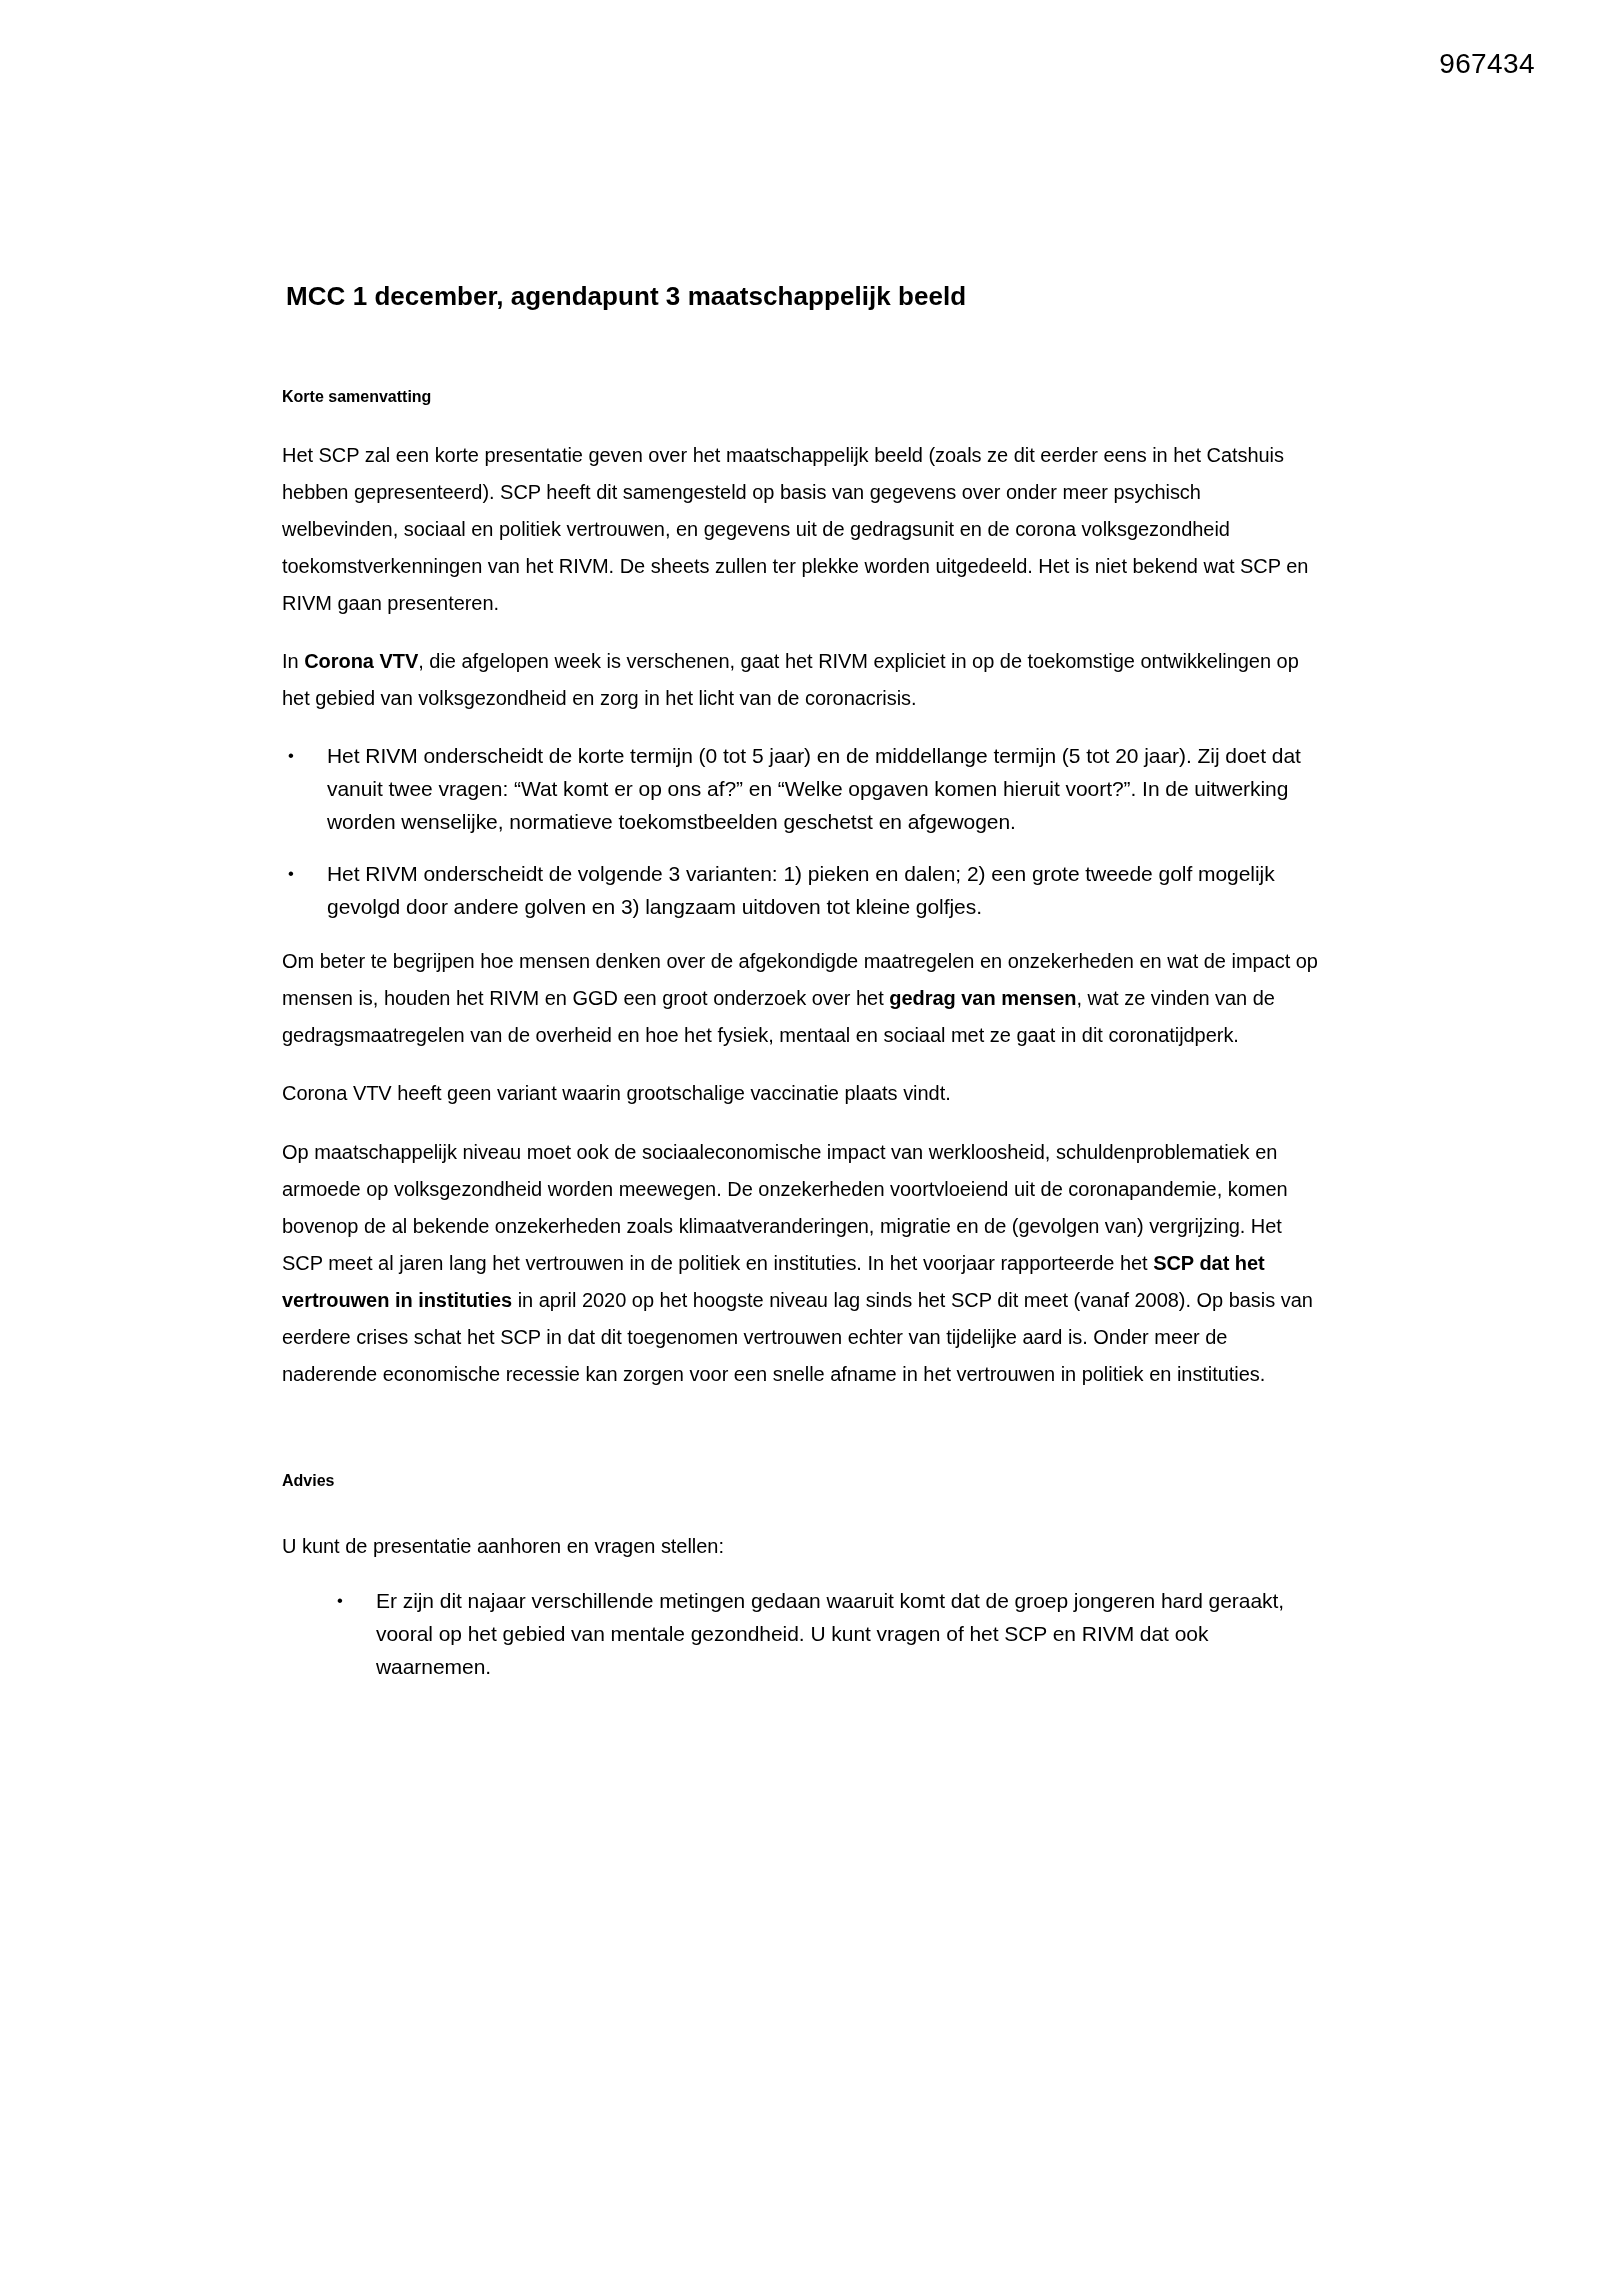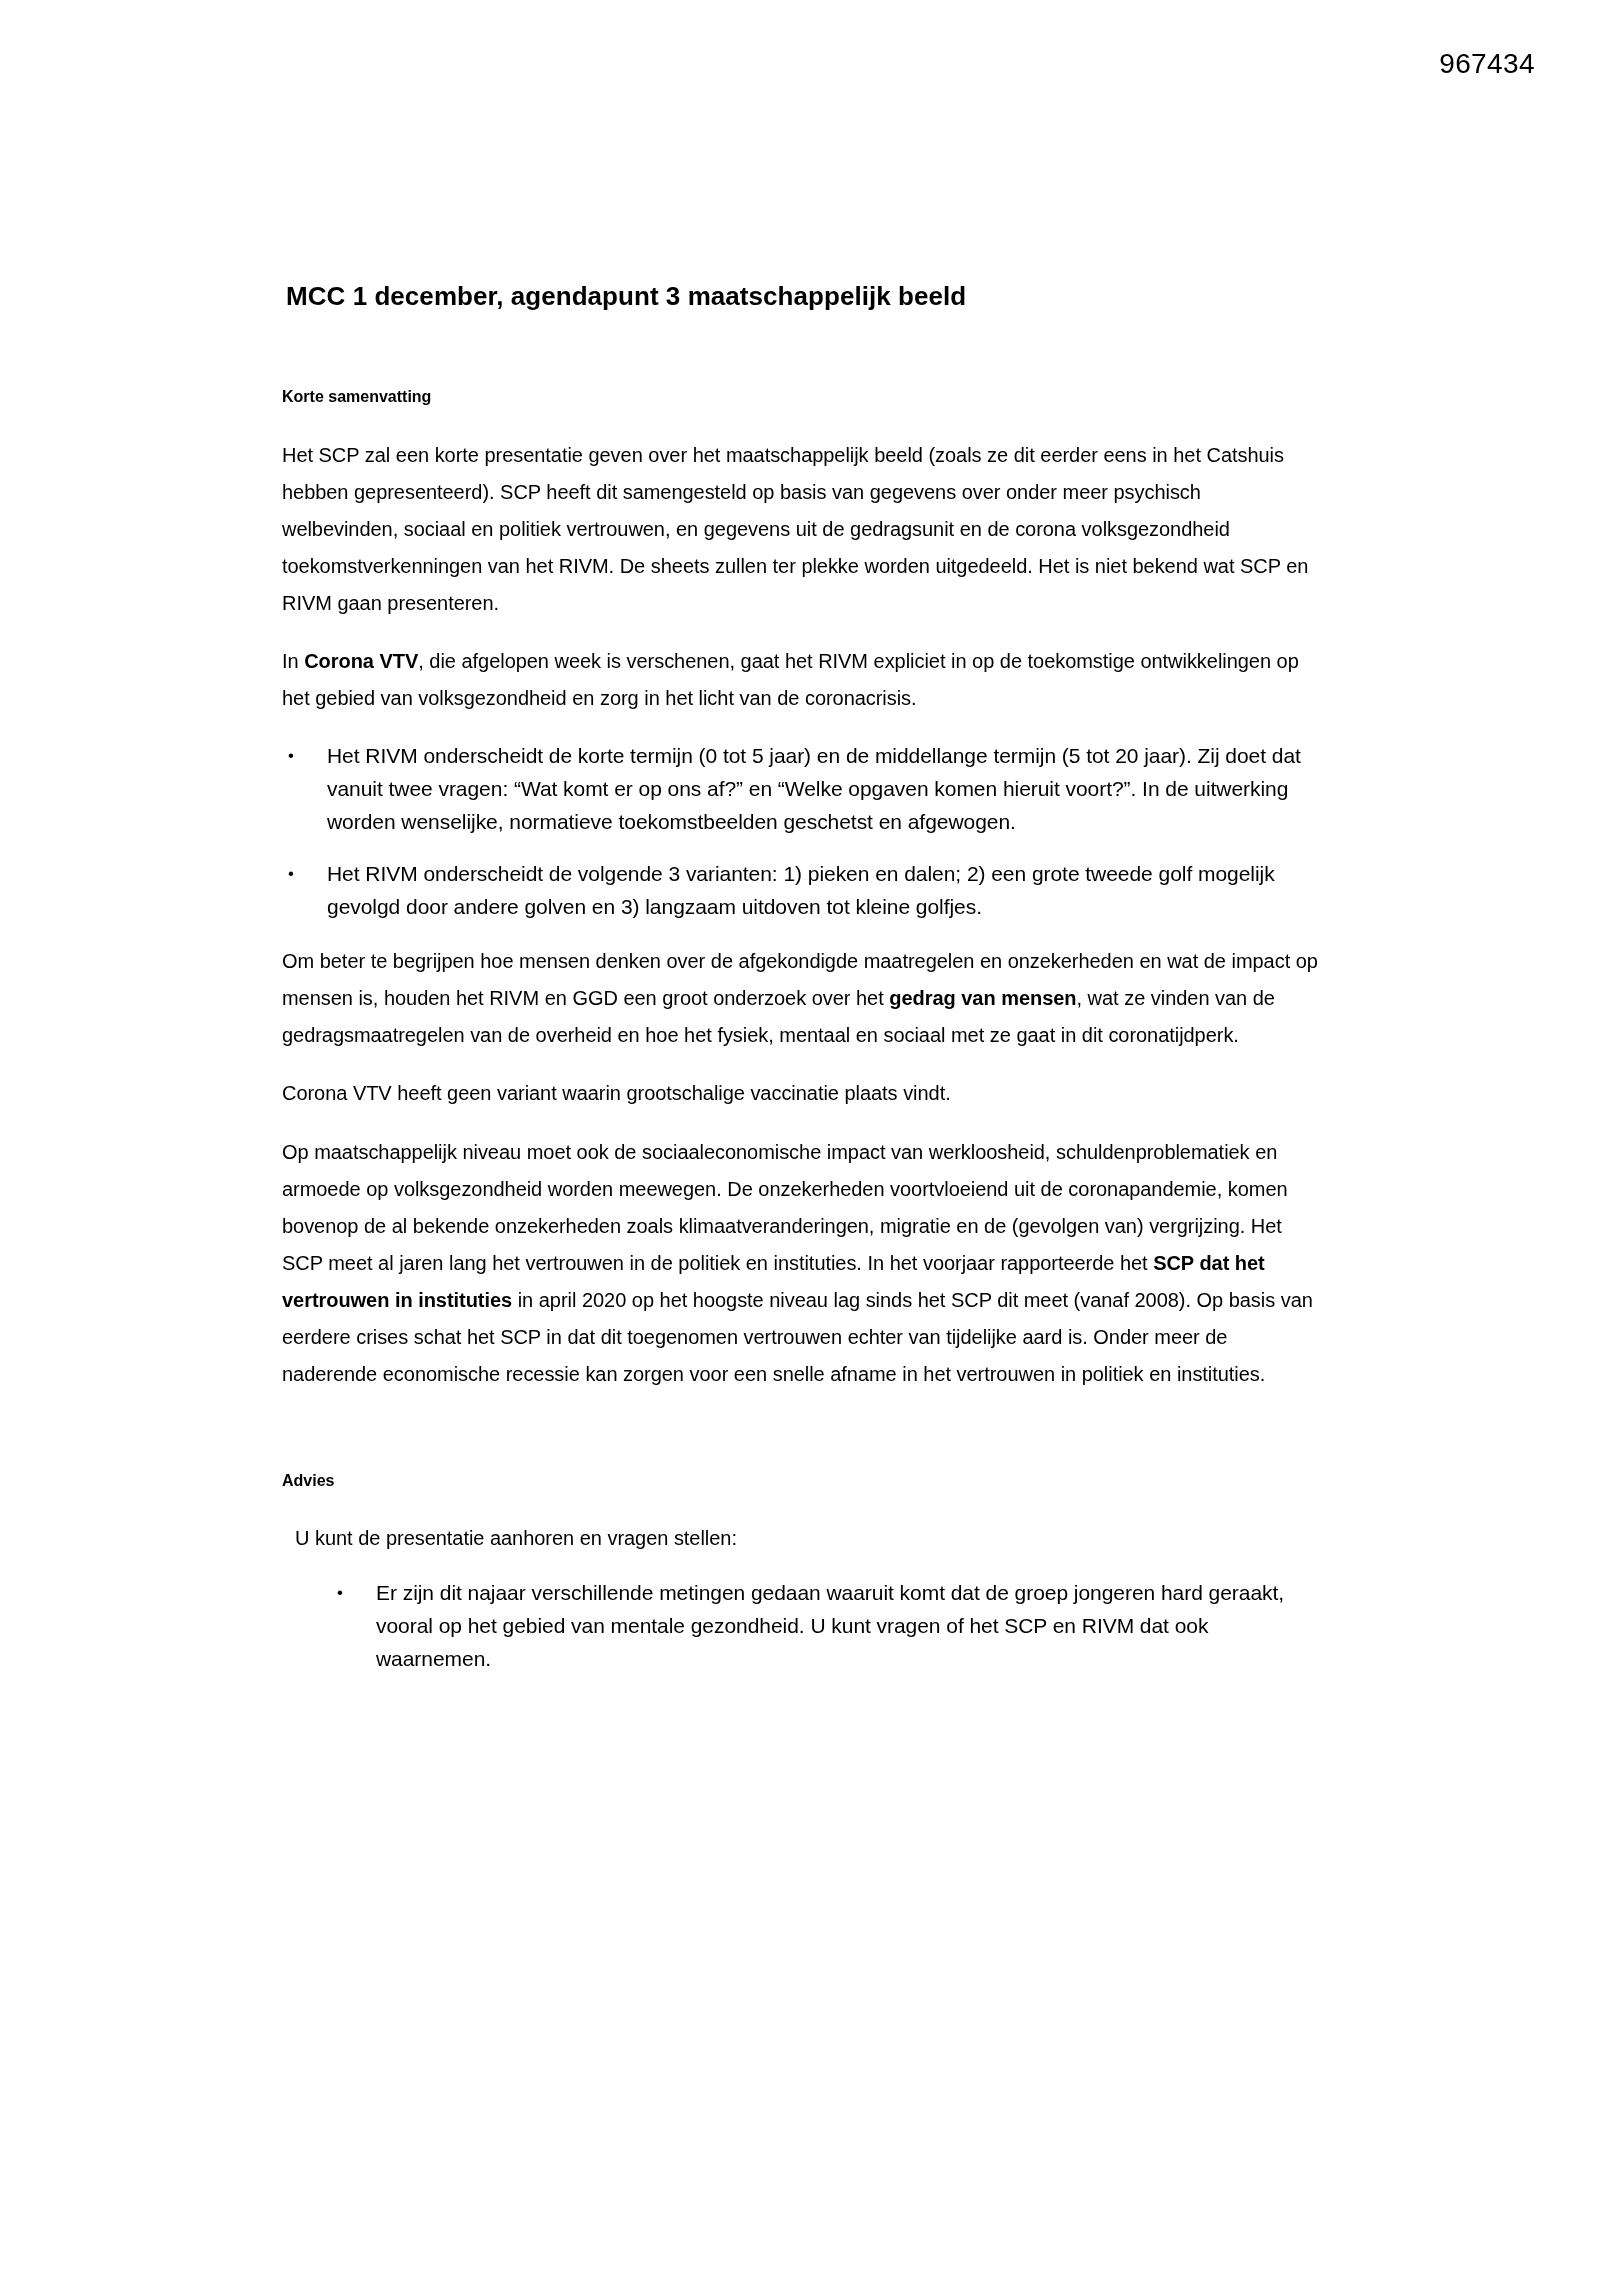--- a/index.html
+++ b/index.html
@@ -51,35 +51,34 @@
 
   .section-heading {
     font-size: 16px;
     font-weight: bold;
     line-height: 29px;
     margin: 0 0 25.5px 0;
   }
 
   .section-heading.advies {
     margin-top: 0;
-    margin-bottom: 25px;
+    margin-bottom: 33px;
   }
 
   p.para {
     font-size: 20px;
     line-height: 37px;
     margin: 0 0 21.6px 0;
     text-align: left;
     letter-spacing: -0.05px;
     word-spacing: 0.1px;
   }
 
   p.para.tight {
     margin-bottom: 19.6px;
-    margin-left: 13px;
   }
 
   b, strong {
     font-weight: bold;
   }
 
   
   ul.bullets {
     list-style: none;
     margin: 0 0 19.6px 0;

